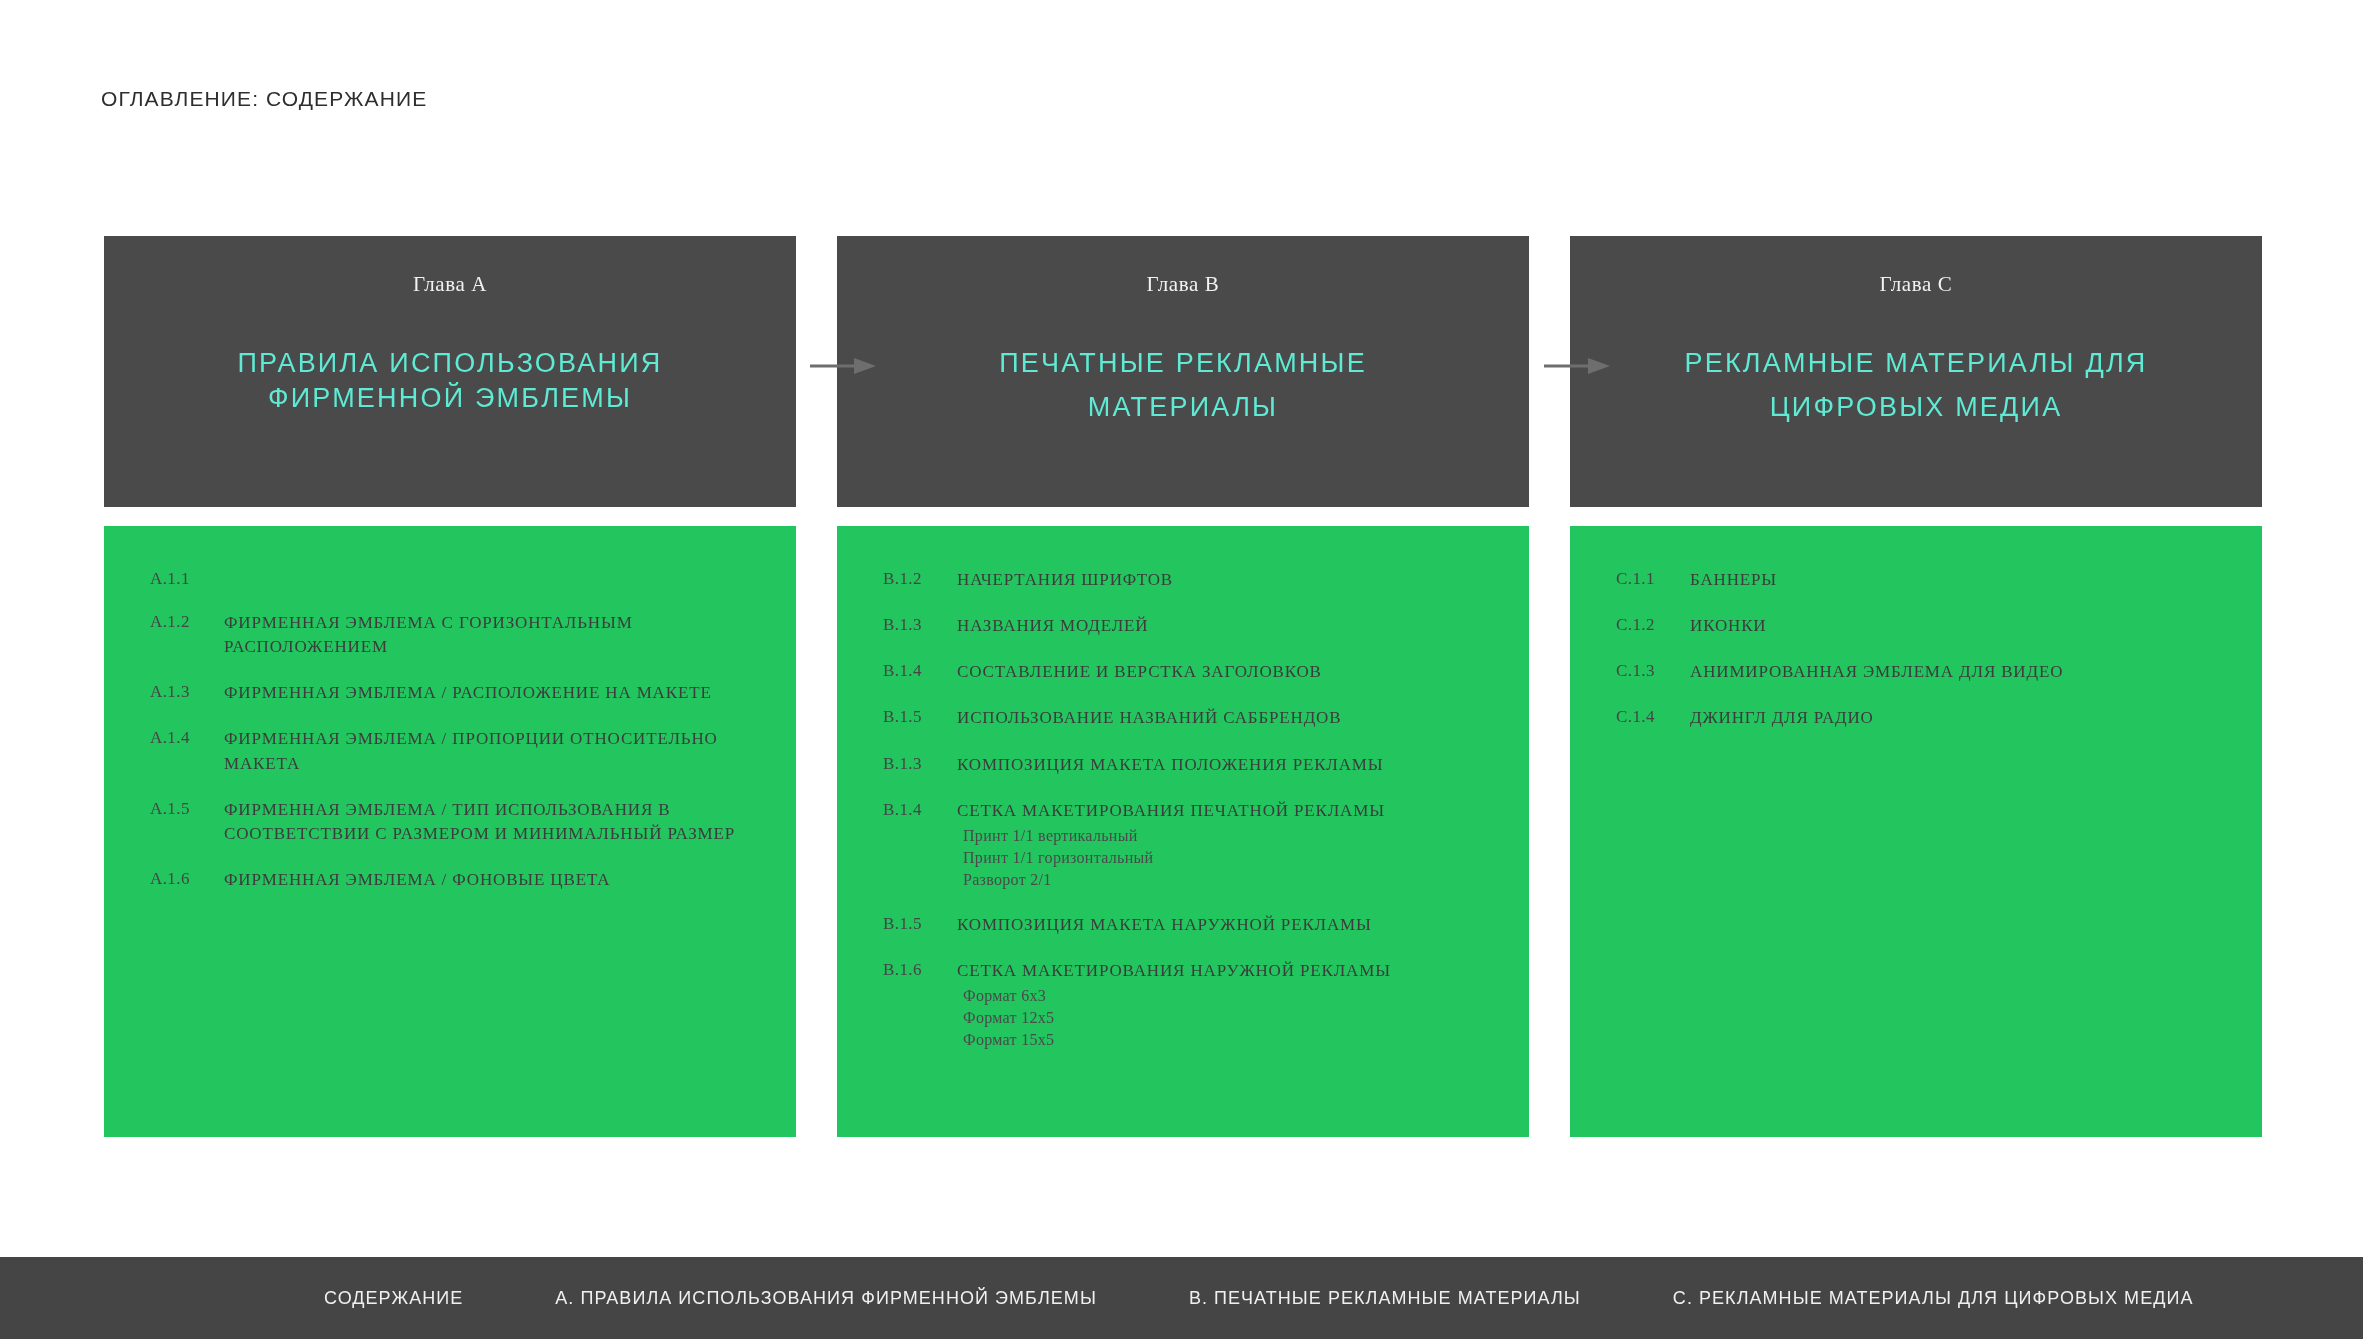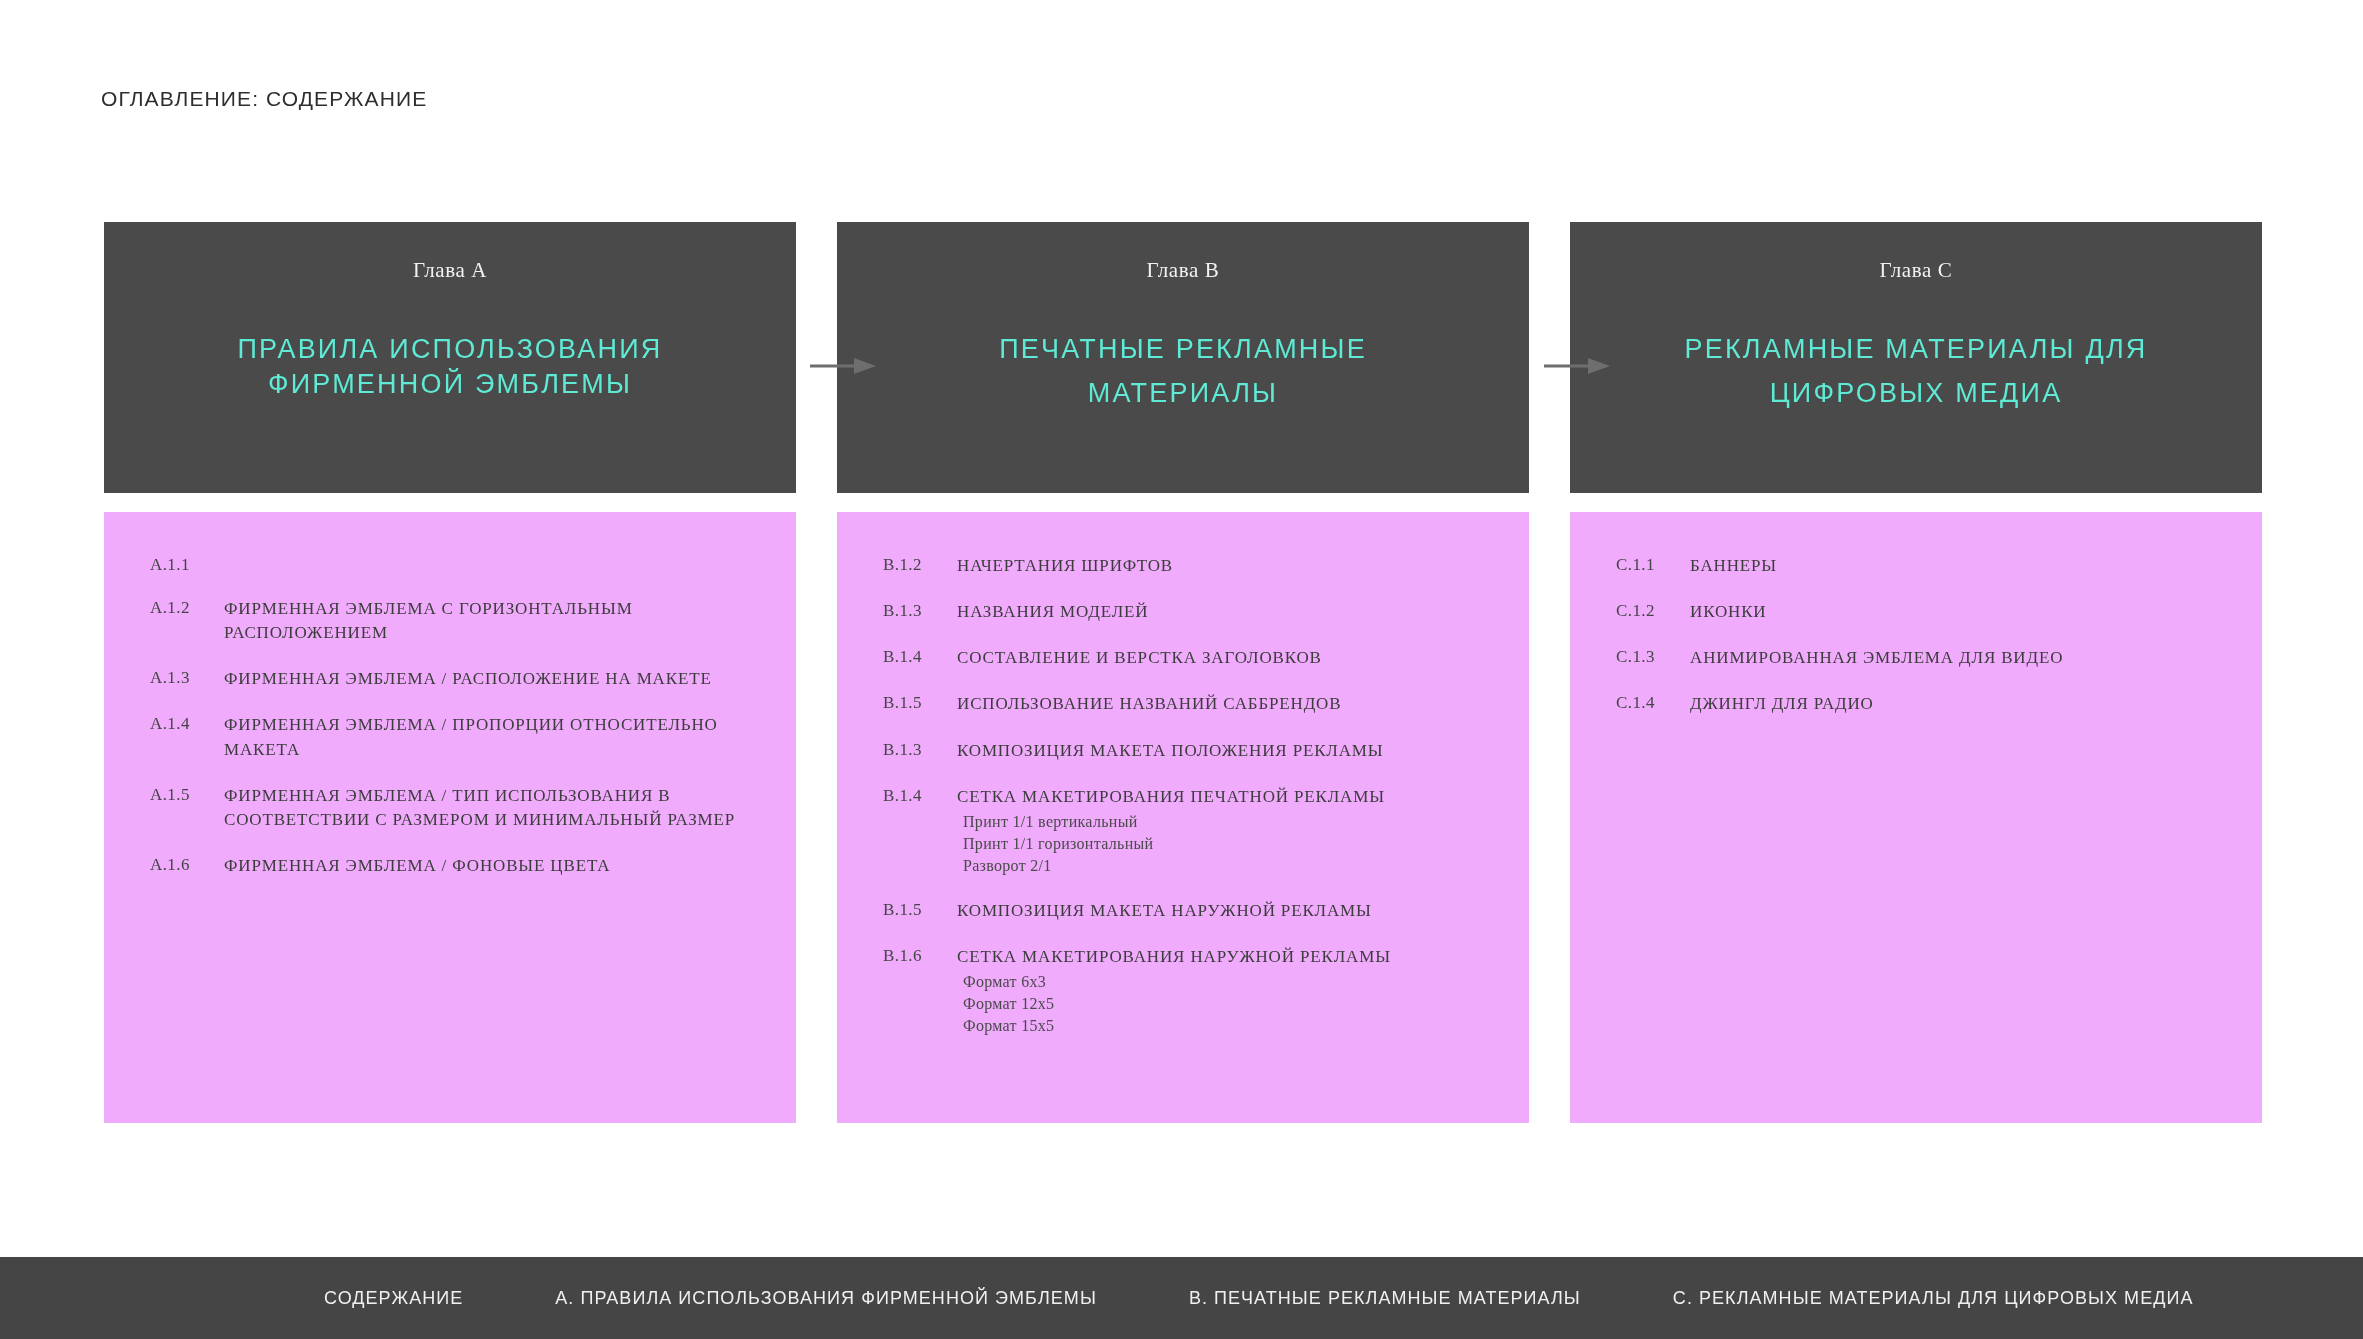--- a/index.html
+++ b/index.html
@@ -25,21 +25,21 @@
     font-size: 21px;
     letter-spacing: 1.1px;
     color: #2e2e2e;
     white-space: nowrap;
   }
 
   
   .columns {
     position: absolute;
     left: 104px;
-    top: 222px;
+    top: 236px;
     width: 2158px;
     display: flex;
     flex-direction: row;
     align-items: flex-start;
     justify-content: space-between;
   }
   .column {
     width: 692px;
     position: relative;
   }
@@ -84,21 +84,21 @@
     top: 355px;
     width: 66px;
     height: 22px;
     pointer-events: none;
   }
   .arrow.a-b { left: 810px; }
   .arrow.b-c { left: 1544px; }
 
   
   .contents-panel {
-    background: #f0abfc;
+    background: #22c55e;
     width: 100%;
     height: 611px;
     margin-top: 19px;
     box-sizing: border-box;
     padding: 42px 30px 0 46px;
   }
   .toc-item {
     display: flex;
     flex-direction: row;
     align-items: flex-start;

